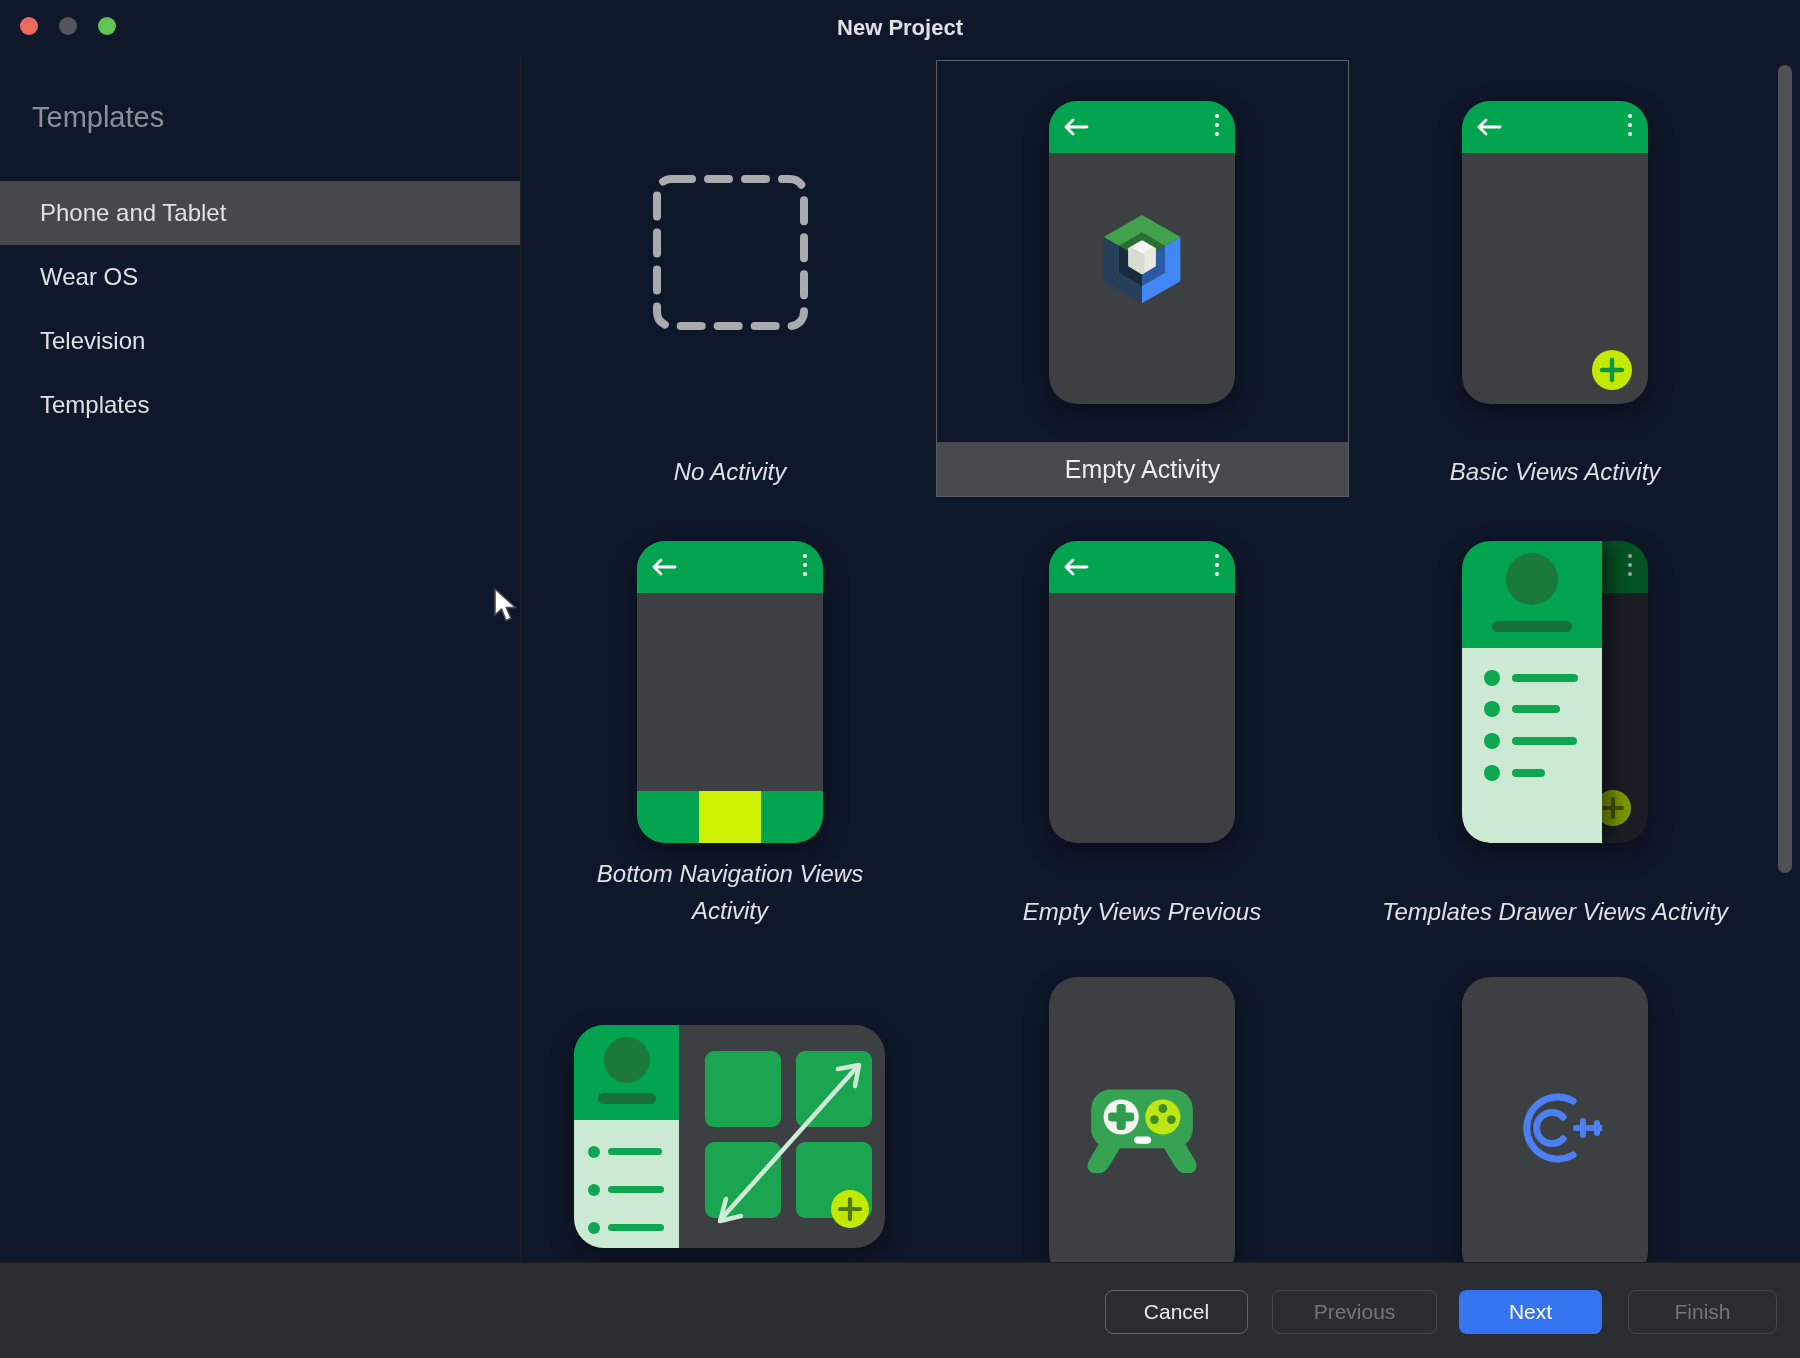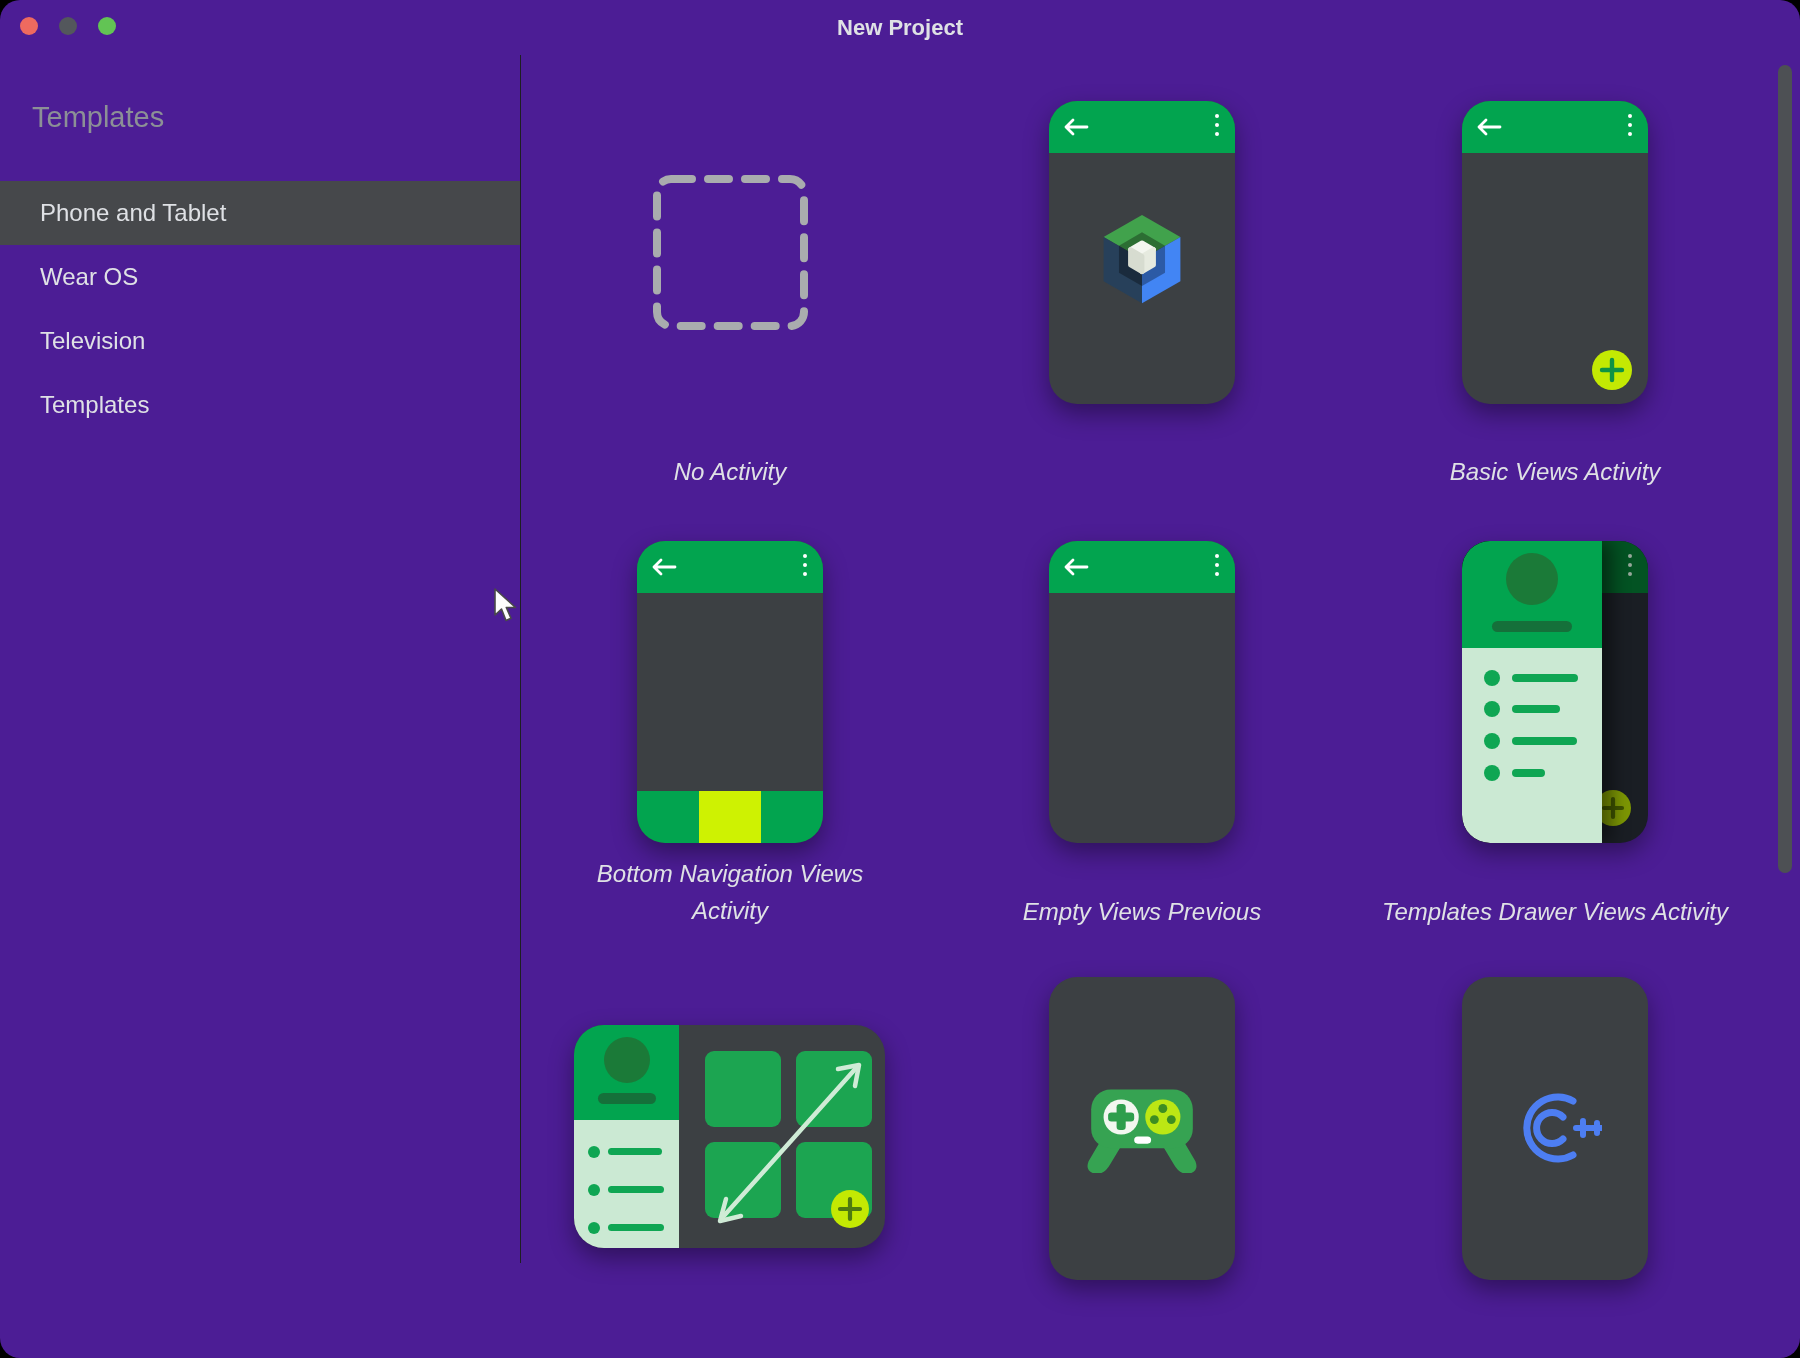--- a/index.html
+++ b/index.html
@@ -1,18 +1,18 @@
 <!DOCTYPE html>
 <html><head>
 <meta charset="utf-8">
 <style>
   html,body{margin:0;padding:0;background:#000;}
   #stage{position:relative;width:1800px;height:1358px;background:#000;overflow:hidden;
          font-family:"Liberation Sans",sans-serif;}
-  #window{position:absolute;inset:0;background:#4c1d95;border-radius:20px;overflow:hidden;}
+  #window{position:absolute;inset:0;background:#0f172a;border-radius:0;overflow:hidden;}
 
   
   .titlebar{position:absolute;top:0;left:0;right:0;height:55px;}
   .light{position:absolute;top:17px;width:18px;height:18px;border-radius:50%;}
   .light.close{left:20px;background:#EE6A5F;}
   .light.min{left:59px;background:#53575C;}
   .light.zoom{left:98px;background:#62C454;}
   .win-title{position:absolute;top:0;left:0;right:0;height:55px;line-height:55px;
              text-align:center;font-size:22px;font-weight:700;color:#DFE1E5;}
 
@@ -104,20 +104,23 @@
   <div class="sb-item" style="top:309px">Television</div>
   <div class="sb-item" style="top:373px">Templates</div>
 
   <div>
     <svg style="position:absolute;left:652px;top:174px" width="157" height="157">
       <rect x="5" y="5" width="147" height="147" rx="14" fill="none" stroke="#A9ACAE" stroke-width="8" stroke-dasharray="21 16" stroke-linecap="round"></rect>
     </svg>
     <div class="card-label" style="left:580px;top:453px;width:300px">No Activity</div>
   </div>
 
+  <div class="sel-card">
+    <div class="sel-band">Empty Activity</div>
+  </div>
   <div class="phone h303" style="left:1049px;top:101px">
     <div class="p-header">
       <svg class="back" width="26" height="18">
         <path d="M10 2 L3 9 L10 16 M3 9 H24" stroke="#fff" stroke-width="2.8" fill="none" stroke-linecap="round" stroke-linejoin="round"></path>
       </svg>
       <div class="kebab">
             <span></span>
             <span></span>
             <span></span>
           </div>
@@ -288,19 +291,25 @@
     <svg style="position:absolute;left:48px;top:112px" width="92" height="78" viewBox="0 0 92 78">
       <path d="M63 12 A 31 31 0 1 0 63 66" stroke="#4D7EF2" stroke-width="7" fill="none" stroke-linecap="round"></path>
       <path d="M53 28 A 15.5 15.5 0 1 0 53 50" stroke="#4D7EF2" stroke-width="7" fill="none" stroke-linecap="round"></path>
       <path d="M66 39 H80 M73 32 V46" stroke="#4D7EF2" stroke-width="6" stroke-linecap="round"></path>
       <path d="M82 39 H92 M87 34 V44" stroke="#4D7EF2" stroke-width="6" stroke-linecap="round"></path>
     </svg>
   </div>
 
   <div class="scroll-thumb"></div>
 
+  <div class="footer">
+    <button class="btn cancel">Cancel</button>
+    <button class="btn prev disabled">Previous</button>
+    <button class="btn next">Next</button>
+    <button class="btn finish disabled">Finish</button>
+  </div>
 
   <svg class="cursor" width="28" height="36" viewBox="0 0 28 36">
     <path d="M3 1 L3 27 L9.5 21 L14 32.5 L19 30.3 L14.3 19.5 L23.5 19.5 Z" fill="#FDFDFD" stroke="#4A4A4A" stroke-width="1.6" stroke-linejoin="round"></path>
   </svg>
 
 </div>
 </div>
 
 </body></html>

